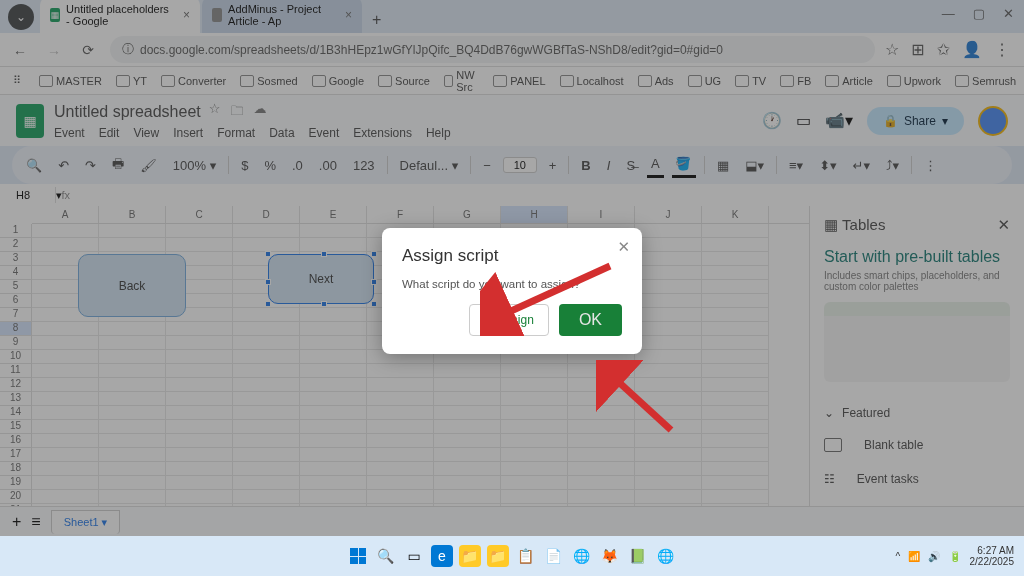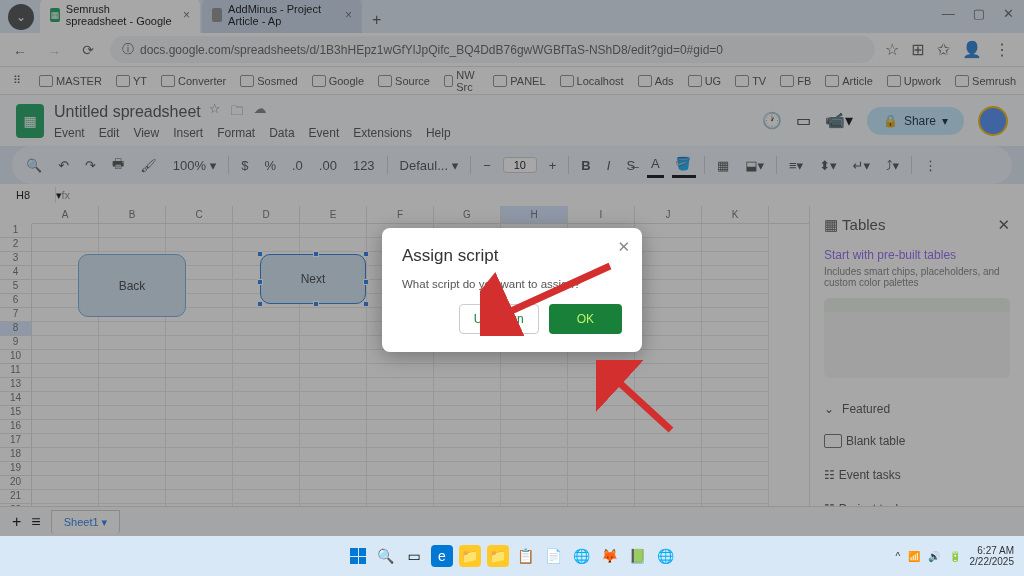--- a/index.html
+++ b/index.html
@@ -52,47 +52,47 @@
 .col-h.sel { background: #d3e3fd; }
 .rows { }
 .row { display: flex; height: 14px; }
 .row-h { width: 32px; text-align: center; font-size: 10px; color: #666; border-right: 1px solid #ddd; border-bottom: 1px solid #e0e0e0; background: #fff; }
 .row-h.sel { background: #d3e3fd; }
 .cell { width: 67px; border-right: 1px solid #e5e5e5; border-bottom: 1px solid #e5e5e5; }
 
 
 .shape { position: absolute; background: #cfe2f3; border: 1px solid #6fa8dc; border-radius: 10px; display: flex; align-items: center; justify-content: center; font-size: 12px; color: #333; }
 .shape.back { left: 78px; top: 48px; width: 108px; height: 63px; }
-.shape.next { left: 260px; top: 48px; width: 106px; height: 50px; border: 1px solid #1a73e8; }
+.shape.next { left: 268px; top: 48px; width: 106px; height: 50px; border: 1px solid #1a73e8; }
 .sel-handle { position: absolute; width: 6px; height: 6px; background: #1a73e8; border: 1px solid #fff; }
 
 
 .side-panel { width: 215px; border-left: 1px solid #ddd; padding: 10px 14px; background: #fff; font-size: 12px; color: #444; overflow: hidden; }
 .sp-title { font-size: 15px; font-weight: 500; display: flex; justify-content: space-between; align-items: center; margin-bottom: 14px; }
-.sp-sub { font-size: 12px; font-weight: 500; color: #8b5cf6; margin-bottom: 4px; }
+.sp-sub { font-size: 16px; font-weight: 500; color: #0f766e; margin-bottom: 4px; }
 .sp-desc { font-size: 10px; color: #777; margin-bottom: 10px; }
 .sp-preview { width: 100%; height: 80px; background: linear-gradient(#e8f0e8 18%, #f5f5f5 18%); border-radius: 6px; margin-bottom: 16px; position: relative; }
 .sp-featured { display: flex; align-items: center; gap: 8px; font-size: 12px; color: #444; padding: 8px 0; cursor: pointer; }
-.sp-item { display: flex; align-items: center; gap: 4px; padding: 10px 0; font-size: 12px; color: #444; cursor: pointer; }
+.sp-item { display: flex; align-items: center; gap: 22px; padding: 10px 0; font-size: 12px; color: #444; cursor: pointer; }
 .sp-ico { width: 18px; height: 14px; border: 1.5px solid #666; border-radius: 2px; }
 
 
 .sheet-tabs { position: absolute; bottom: 40px; left: 0; right: 0; height: 30px; background: #f9fbfd; border-top: 1px solid #ddd; display: flex; align-items: center; padding: 0 12px; gap: 10px; }
 .sheet-tab { background: #fff; border: 1px solid #ccc; border-bottom: none; border-radius: 0 0 4px 4px; padding: 5px 12px; font-size: 11px; color: #1a73e8; }
 
 
 .overlay { position: absolute; inset: 0; background: rgba(60,60,60,0.45); display: flex; align-items: flex-start; justify-content: center; padding-top: 228px; }
 .modal { background: #fff; width: 260px; border-radius: 8px; padding: 18px 20px; box-shadow: 0 4px 20px rgba(0,0,0,0.3); position: relative; }
 .modal-close { position: absolute; top: 10px; right: 12px; color: #888; font-size: 15px; cursor: pointer; }
 .modal h2 { font-size: 17px; font-weight: 400; color: #333; margin-bottom: 12px; }
 .modal p { font-size: 11.5px; color: #555; margin-bottom: 14px; }
 .modal input { width: 100%; border: 1.5px solid #1a73e8; border-radius: 3px; padding: 6px 8px; font-size: 12px; color: #c0392b; text-decoration: underline wavy #c0392b; outline: none; margin-bottom: 20px; }
 .modal-btns { display: flex; justify-content: flex-end; gap: 10px; }
 .btn-unassign { background: #fff; border: 1px solid #ccc; color: #188038; padding: 7px 14px; border-radius: 4px; font-size: 12px; cursor: pointer; }
-.btn-ok { background: #188038; border: none; color: #bef264; padding: 7px 28px; border-radius: 4px; font-size: 12px; cursor: pointer; }
+.btn-ok { background: #188038; border: none; color: #e5e5e5; padding: 7px 20px; border-radius: 4px; font-size: 16px; cursor: pointer; }
 
 
 .arrow { position: absolute; pointer-events: none; }
 
 
 .taskbar { position: absolute; bottom: 0; left: 0; right: 0; height: 40px; background: #d8e8f7; display: flex; align-items: center; justify-content: center; gap: 6px; }
 .task-right { position: absolute; right: 10px; display: flex; align-items: center; gap: 8px; font-size: 10px; color: #333; }
 .task-ico { width: 22px; height: 22px; border-radius: 4px; display: flex; align-items: center; justify-content: center; font-size: 14px; }
 .win-ico { display: grid; grid-template: 1fr 1fr / 1fr 1fr; gap: 1px; width: 16px; height: 16px; }
 .win-ico span { background: #0078d4; }
@@ -100,21 +100,21 @@
 
 .win-controls { position: absolute; top: 6px; right: 10px; display: flex; gap: 18px; color: #555; font-size: 13px; }
 </style>
 </head>
 <body>
 
 <div class="browser-top">
   <div style="width:26px;height:26px;border-radius:50%;background:#3c4043;color:#fff;display:flex;align-items:center;justify-content:center;font-size:12px;margin-right:6px;margin-bottom:3px">⌄</div>
   <div class="tab">
     <span class="tab-icon">▦</span>
-    <span>Semrush spreadsheet - Google</span>
+    <span>Untitled placeholders - Google</span>
     <span class="tab-close">×</span>
   </div>
   <div class="tab inactive">
     <span style="width:14px;height:14px;background:#888;border-radius:2px"></span>
     <span>AddMinus - Project Article - Ap</span>
     <span class="tab-close">×</span>
   </div>
   <div class="new-tab">+</div>
 </div>
 <div class="win-controls">
@@ -458,20 +458,34 @@
           <div class="cell"></div>
           <div class="cell"></div>
           <div class="cell"></div>
           <div class="cell"></div>
           <div class="cell"></div>
           <div class="cell"></div>
           <div class="cell"></div>
           <div class="cell"></div>
         </div>
         <div class="row">
+          <div class="row-h">12</div>
+          <div class="cell"></div>
+          <div class="cell"></div>
+          <div class="cell"></div>
+          <div class="cell"></div>
+          <div class="cell"></div>
+          <div class="cell"></div>
+          <div class="cell"></div>
+          <div class="cell"></div>
+          <div class="cell"></div>
+          <div class="cell"></div>
+          <div class="cell"></div>
+        </div>
+        <div class="row">
           <div class="row-h">13</div>
           <div class="cell"></div>
           <div class="cell"></div>
           <div class="cell"></div>
           <div class="cell"></div>
           <div class="cell"></div>
           <div class="cell"></div>
           <div class="cell"></div>
           <div class="cell"></div>
           <div class="cell"></div>

